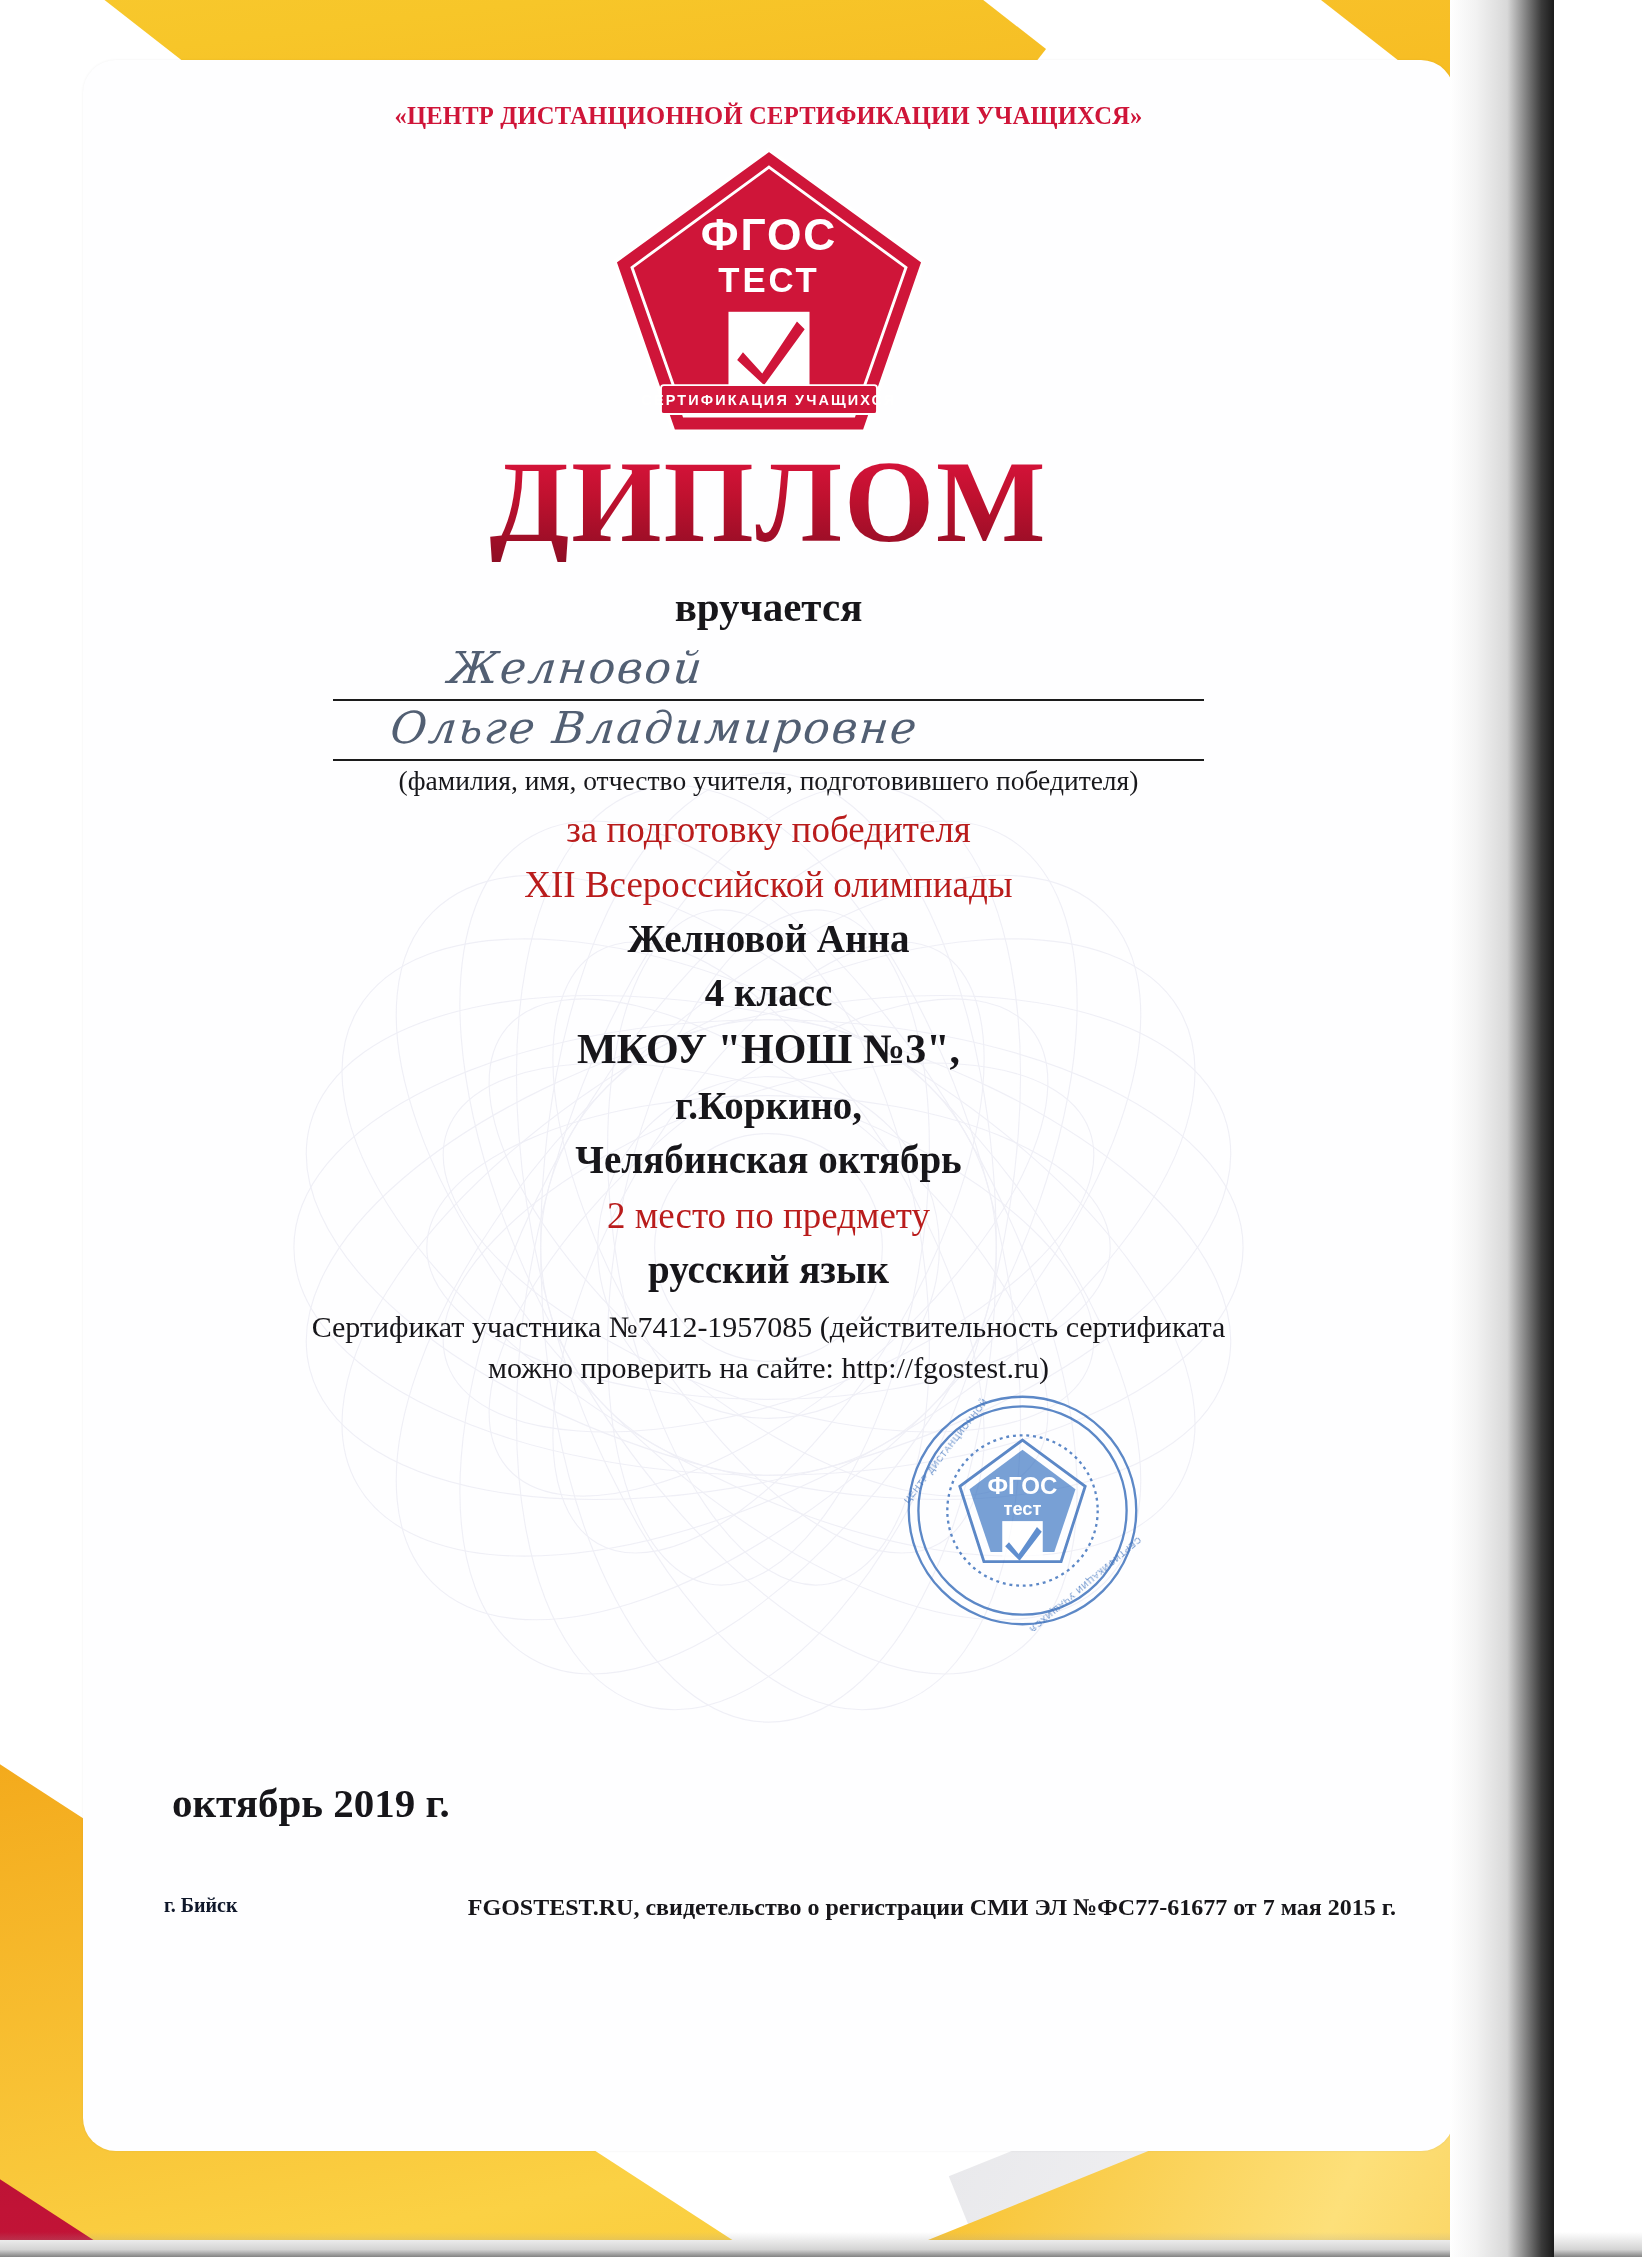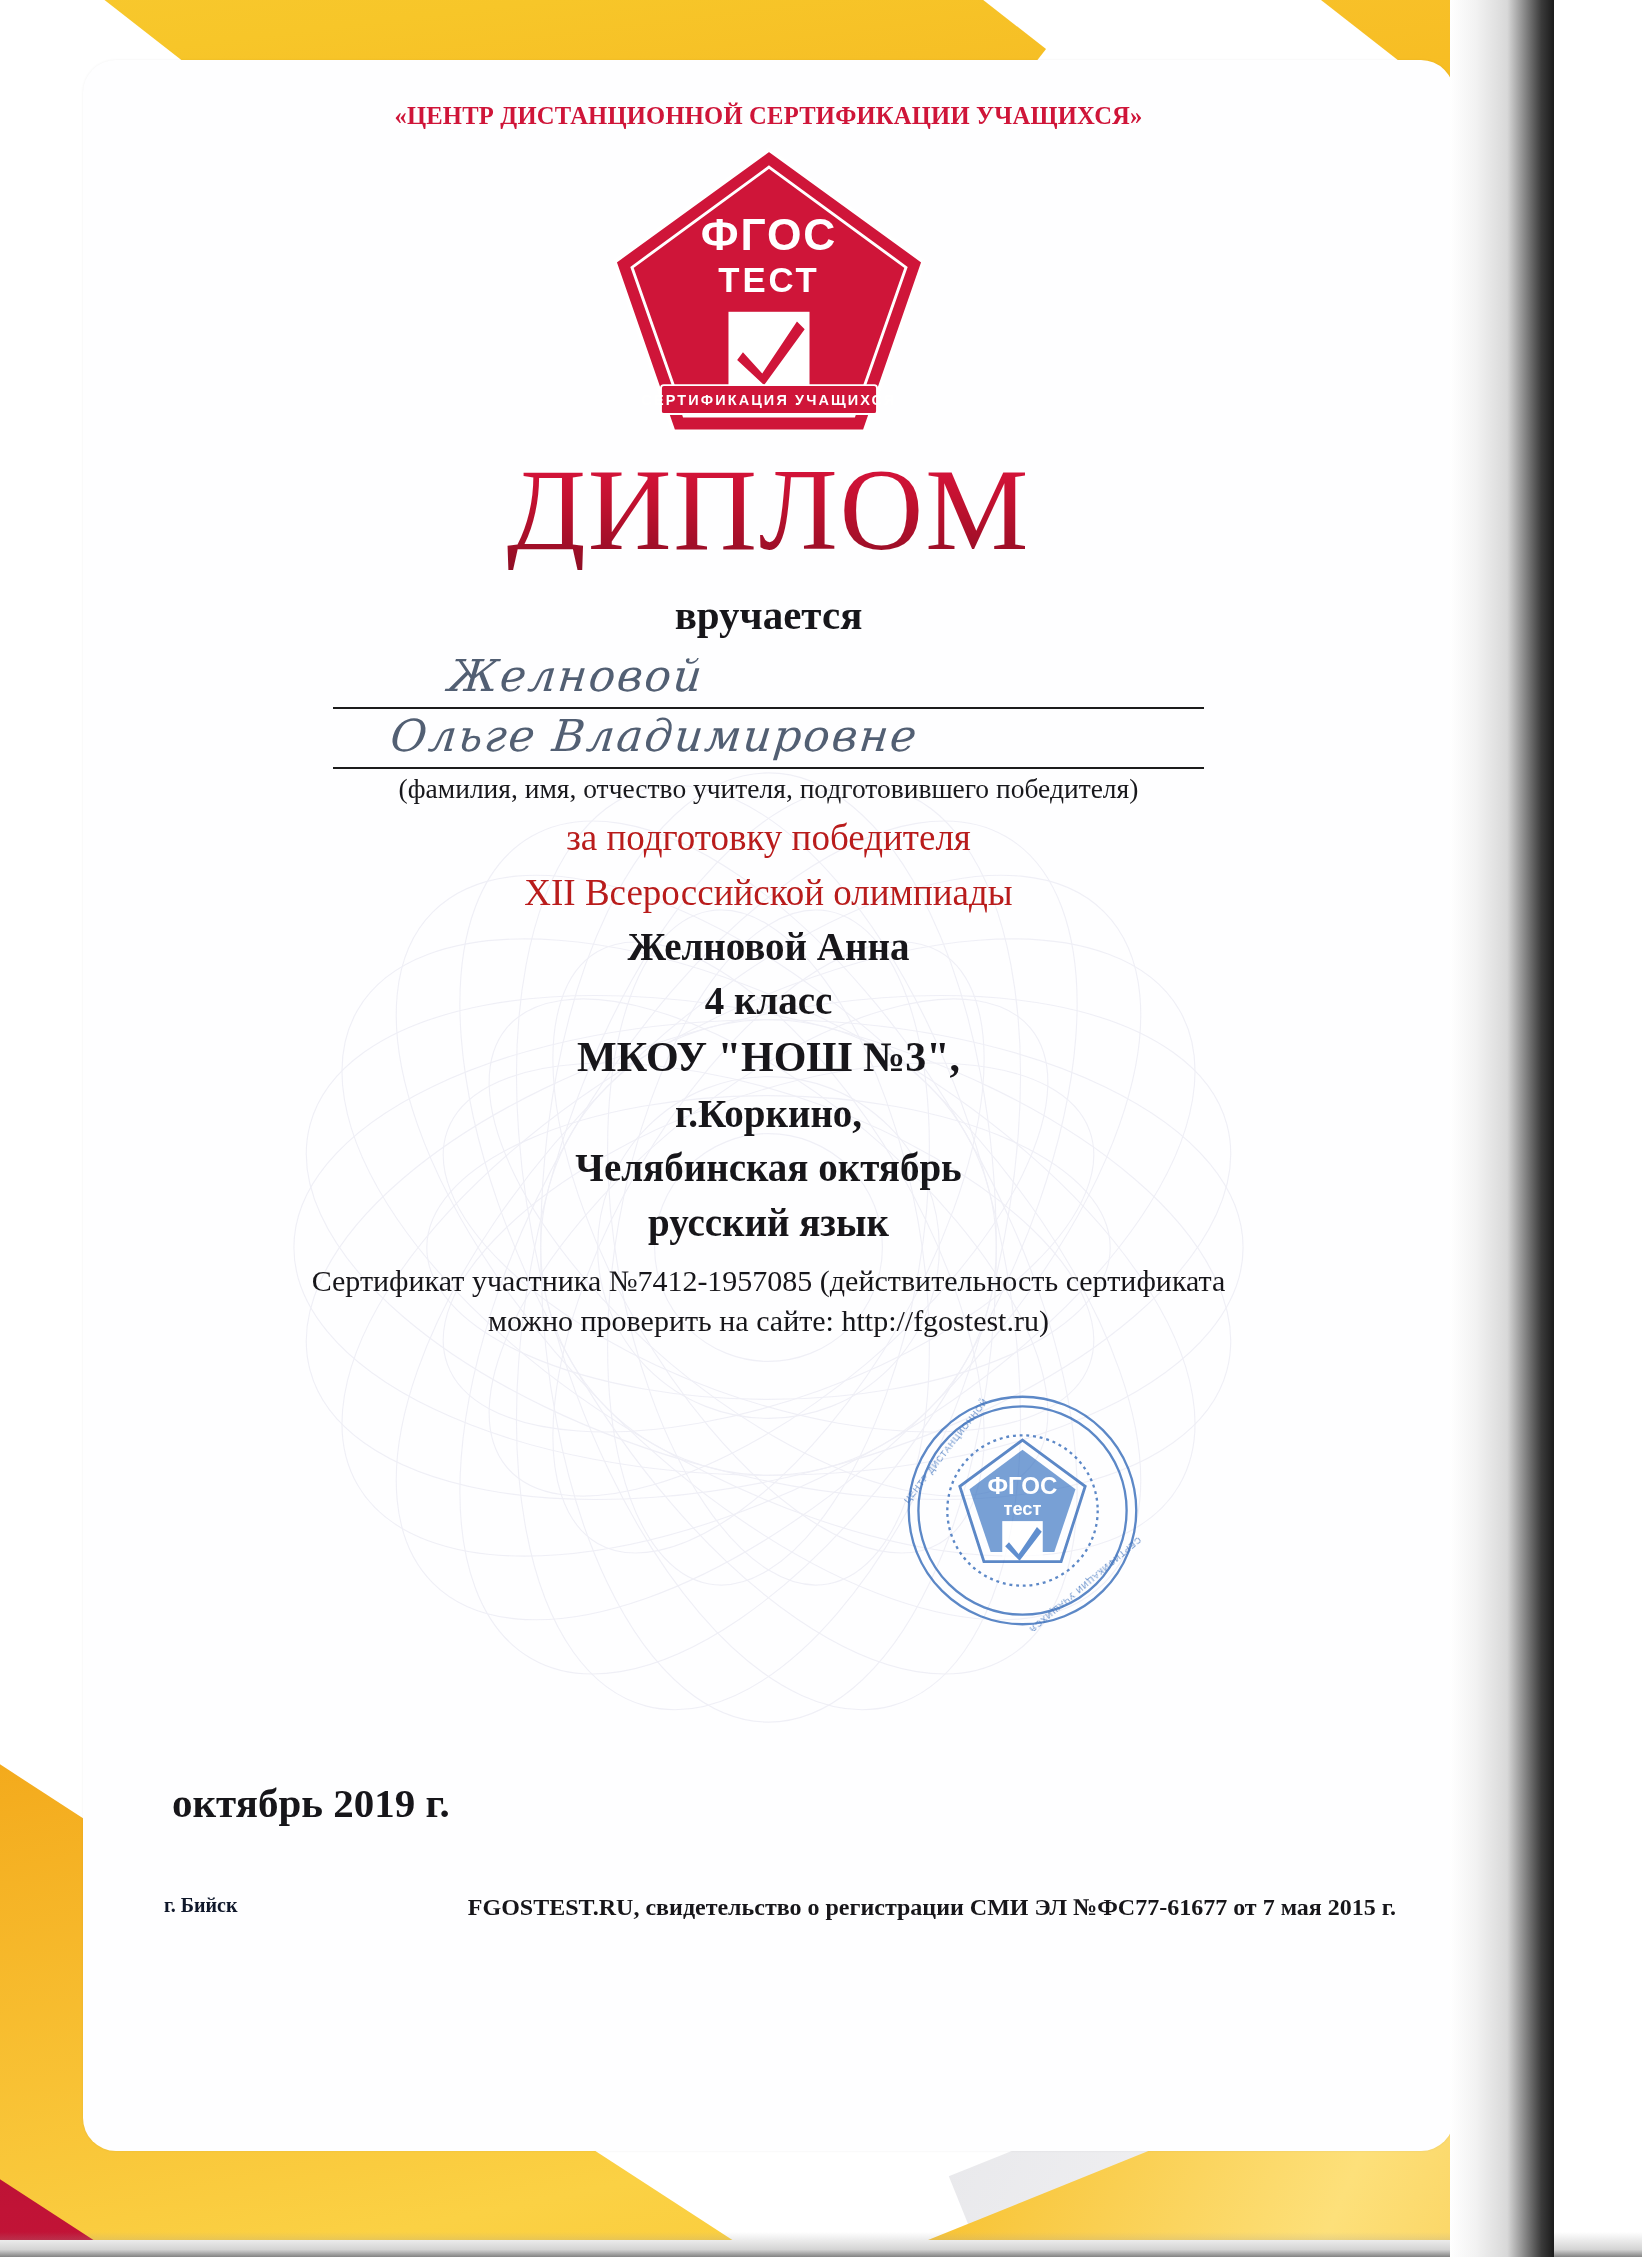--- a/index.html
+++ b/index.html
@@ -159,23 +159,23 @@
   
   .emblem {
     margin: 11.6px auto 0;
     width: 328px;
     height: 290px;
     position: relative;
   }
   .emblem svg { display: block; }
 
   .title-diplom {
-    margin-top: 18px;
+    margin-top: 10px;
     font-family: "Liberation Serif", serif;
-    font-weight: normal;
+    font-weight: bold;
     font-size: 116px;
     line-height: 1.04;
     letter-spacing: 1.9px;
     color: #b01032;
     background: linear-gradient(180deg, #e0143f 0%, #c0112f 45%, #8e0d24 100%);
     -webkit-background-clip: text;
     background-clip: text;
     -webkit-text-fill-color: transparent;
   }
 
@@ -389,20 +389,21 @@
 
         <div class="hw-caption">(фамилия, имя, отчество учителя, подготовившего победителя)</div>
 
         <div class="line-normal">за подготовку победителя</div>
         <div class="line-normal">XII Всероссийской олимпиады</div>
         <div class="line-bold">Желновой Анна</div>
         <div class="line-bold">4  класс</div>
         <div class="line-bold big">МКОУ "НОШ №3",</div>
         <div class="line-bold">г.Коркино,</div>
         <div class="line-bold">Челябинская октябрь</div>
+        <div class="line-normal">2 место по предмету</div>
         <div class="line-bold">русский язык</div>
 
         <div class="cert-note">
           <div>Сертификат участника №7412-1957085 (действительность сертификата</div>
           <div>можно проверить на сайте: http://fgostest.ru)</div>
         </div>
 
         <div class="stamp">
           <svg viewBox="0 0 250 250" xmlns="http://www.w3.org/2000/svg">
             <g fill="none" stroke="#2a63b5" stroke-width="2.4" opacity="0.85">

